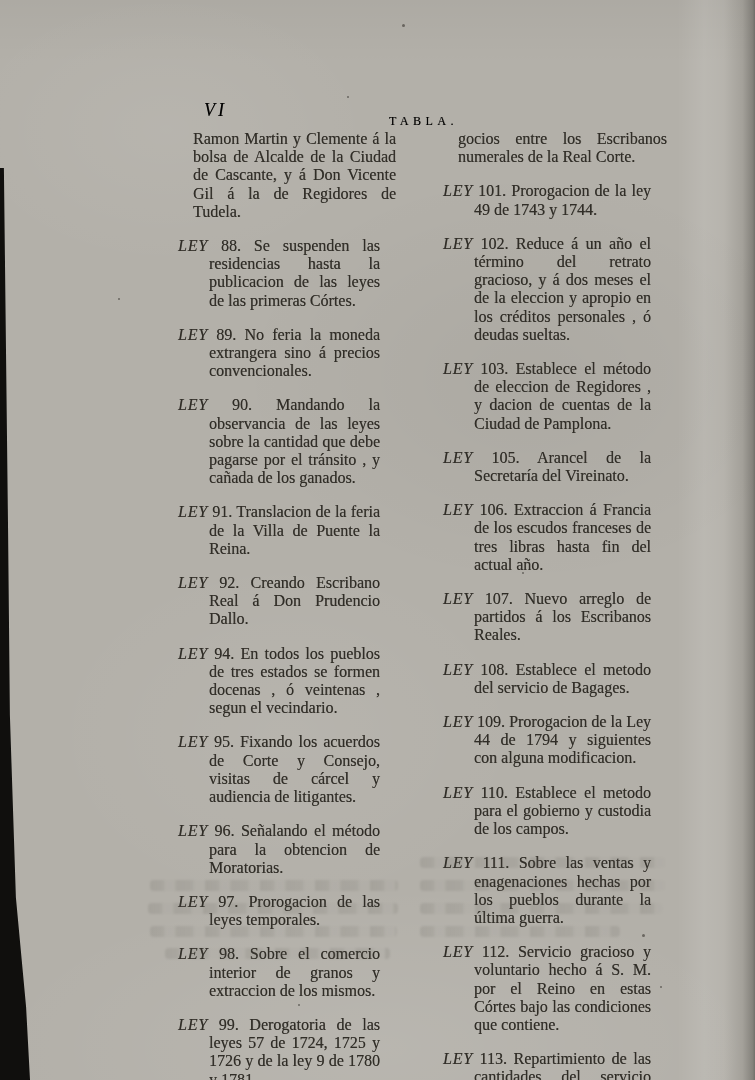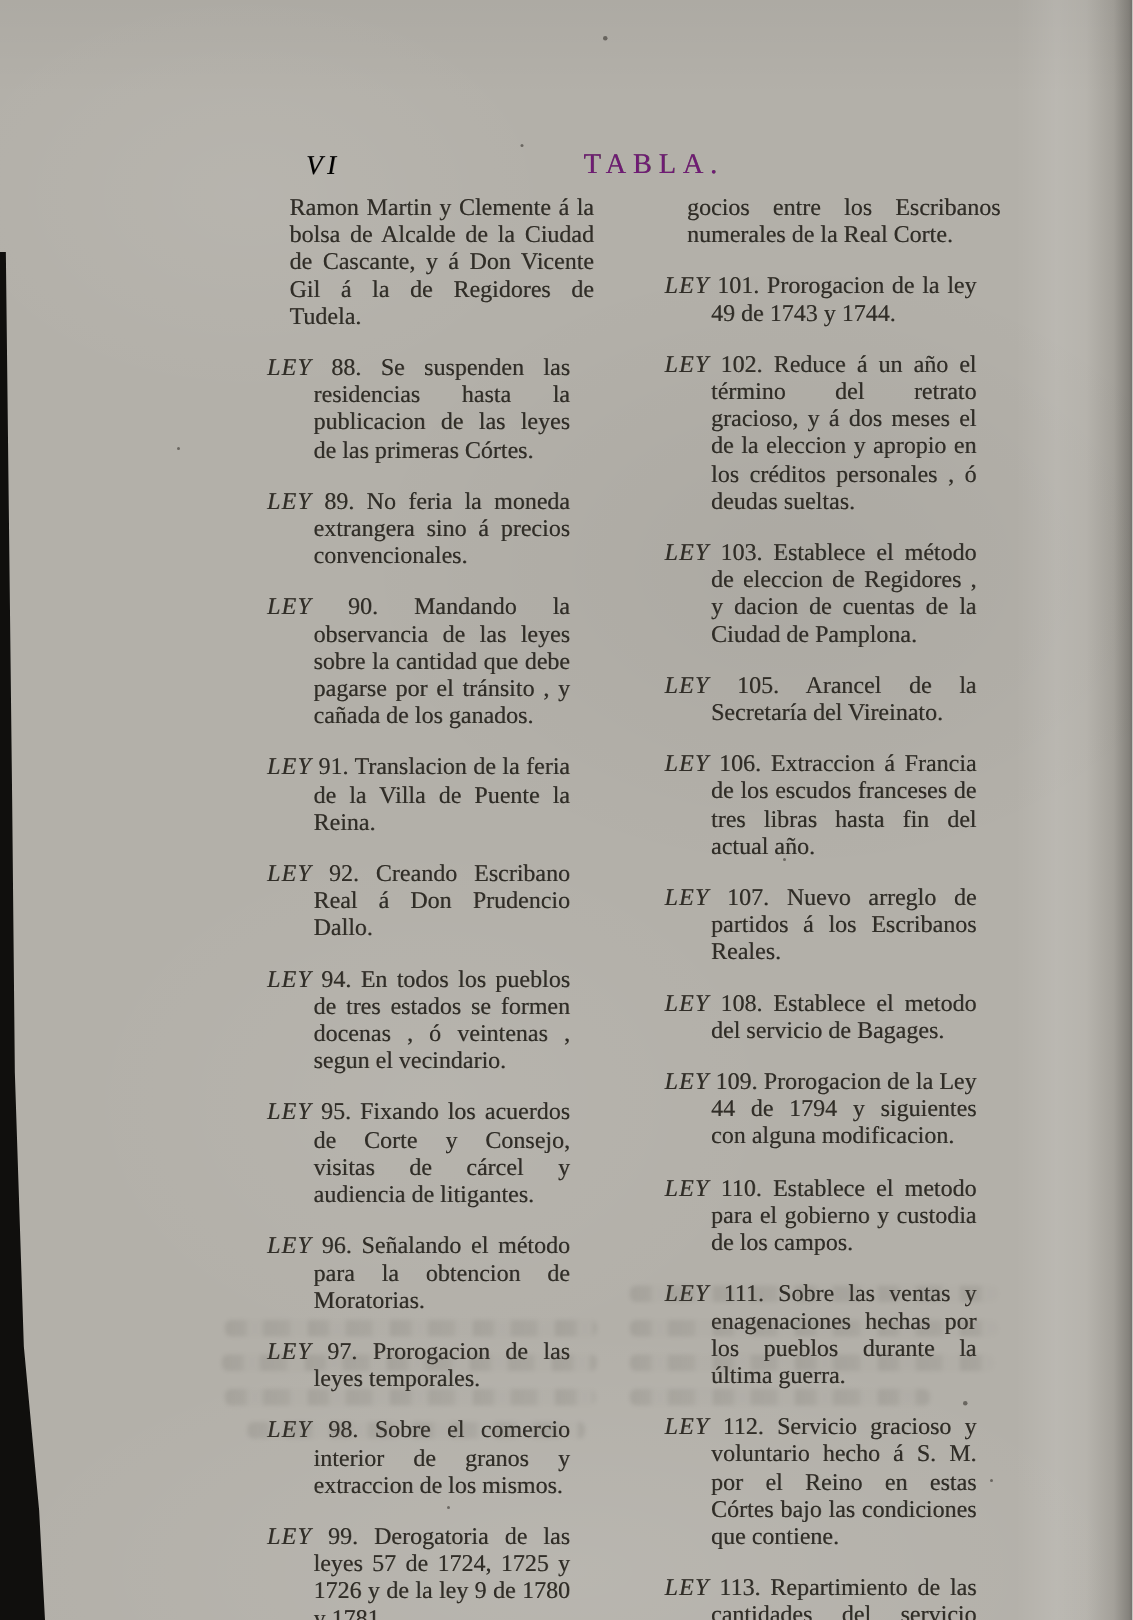--- a/index.html
+++ b/index.html
@@ -19,22 +19,22 @@
       radial-gradient(ellipse 520px 220px at 50% 97%, rgba(255,255,255,.08), transparent 75%),
       linear-gradient(to bottom, rgba(0,0,0,.035), transparent 6%);
   }
   .header-num {
     position:absolute; left:204px; top:100px;
     font-size:18px; letter-spacing:3px; color:#000000;
     text-shadow:.3px 0 0 rgba(46,43,38,.6);
     font-style:italic;
   }
   .header-title {
-    position:absolute; left:389px; top:99px;
-    font-size:19px; letter-spacing:4.5px; color:#701a75;
+    position:absolute; left:389px; top:114px;
+    font-size:12px; letter-spacing:4.5px; color:#000000;
     text-shadow:.3px 0 0 rgba(46,43,38,.6);
   }
   .col {
     position:absolute; top:130px;
     font-size:16px; line-height:18.2px; text-align:justify;
     text-shadow:.3px 0 0 rgba(48,45,39,.55);
   }
   .col-left  { left:162px; width:234px; }
   .col-right { left:427px; width:240px; }
   .col p.entry { margin:16px; padding-left:31px; text-indent:-31px; }

